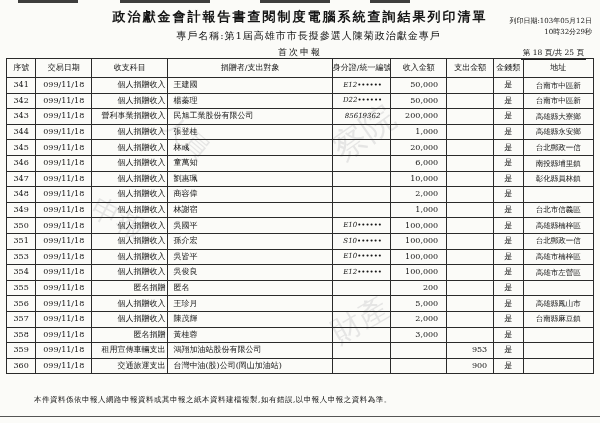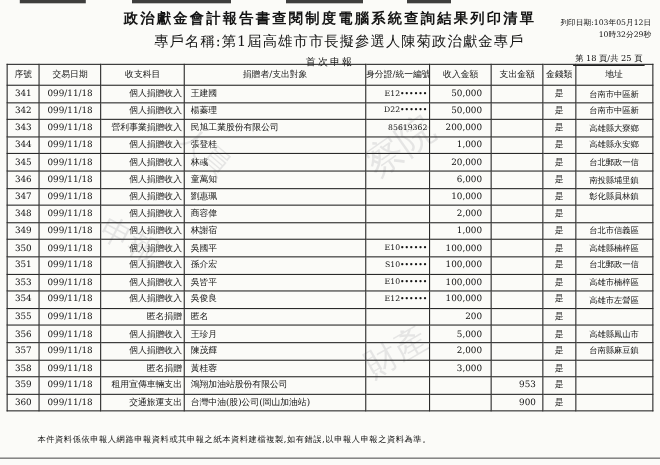--- a/index.html
+++ b/index.html
@@ -12,38 +12,38 @@
   
   .scan-artifacts{position:absolute;top:0;left:0;width:100%;height:4px;}
   .scan-artifacts i{position:absolute;top:0;height:3px;background:#1c1c1c;opacity:.85;}
   .scan-artifacts i:nth-child(1){left:18px;width:60px;}
   .scan-artifacts i:nth-child(2){left:120px;width:90px;}
   .scan-artifacts i:nth-child(3){left:260px;width:70px;}
   .scan-artifacts i:nth-child(4){left:370px;width:40px;}
 
   .header{position:absolute;top:8px;left:0;width:100%;text-align:center;}
   .title{font-size:13px;font-weight:bold;letter-spacing:2px;}
-  .subtitle{font-size:13px;margin-top:3px;letter-spacing:1px;margin-left:17px;}
+  .subtitle{font-size:10px;margin-top:3px;letter-spacing:1px;margin-left:17px;}
   .report-type{font-size:9px;margin-top:3px;letter-spacing:2px;}
 
   .print-info{position:absolute;top:16px;right:8px;text-align:right;font-size:7px;line-height:1.5;}
   .page-indicator{position:absolute;top:48px;right:14px;font-size:7.5px;border-bottom:1px solid #222;padding:0 2px 1px 2px;}
 
   table{position:absolute;top:58px;left:6px;width:588px;border-collapse:collapse;table-layout:fixed;}
   th,td{border:1px solid #2a2a2a;font-size:8px;line-height:1;overflow:hidden;white-space:nowrap;}
   th{height:16px;font-weight:normal;text-align:center;padding:1px 0;}
   td{height:14.6px;padding:0 2px;}
   table{border:1.5px solid #1c1c1c;}
   col.w0{width:5%;} col.w1{width:9.5%;} col.w2{width:13%;} col.w3{width:28%;}
   col.w4{width:10%;} col.w5{width:9.5%;} col.w6{width:8%;} col.w7{width:5%;} col.w8{width:12%;}
   td.c0{text-align:center;}
   td.c1{text-align:center;margin-left:44px;}
   td.c2{text-align:right;padding-left:5px;}
   td.c3{text-align:left;padding-left:5px;}
-  td.c4{text-align:right;padding-left:4px;font-size:7px;}
+  td.c4{text-align:center;padding-left:4px;font-size:7px;font-style:italic;}
   td.c5{text-align:right;padding-right:8px;}
   td.c6{text-align:right;padding-right:6px;}
   td.c7{text-align:center;}
   td.c8{text-align:center;font-size:7.5px;}
 
   .footer-note{position:absolute;bottom:18px;left:34px;font-size:7.5px;letter-spacing:.5px;}
   .bottom-rule{position:absolute;bottom:6px;left:0;width:100%;border-top:1.5px solid #555;}
 
   .watermark-layer{position:absolute;top:0;left:0;width:100%;height:100%;pointer-events:none;}
   .watermark{position:absolute;color:#5a5a66;opacity:.13;font-size:34px;

